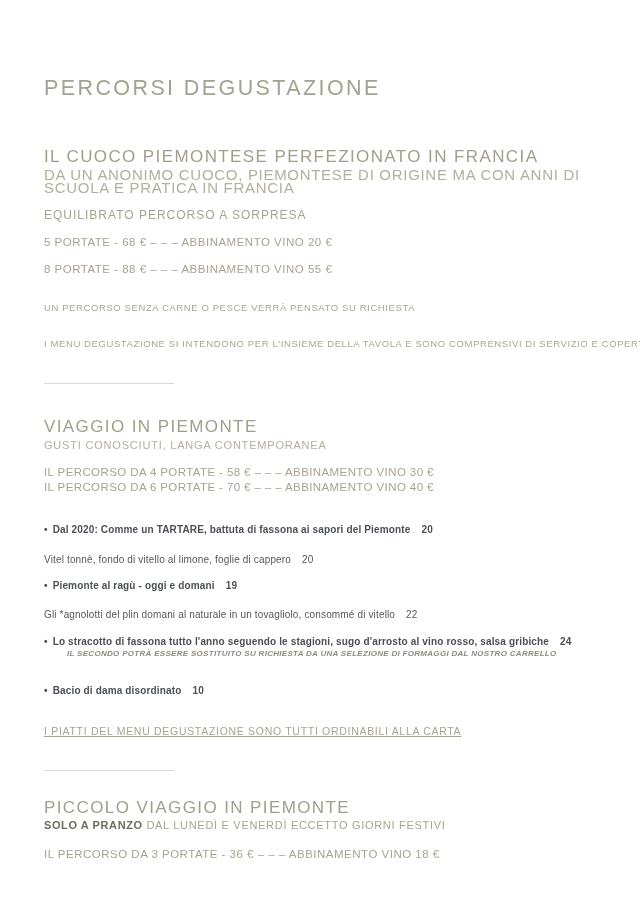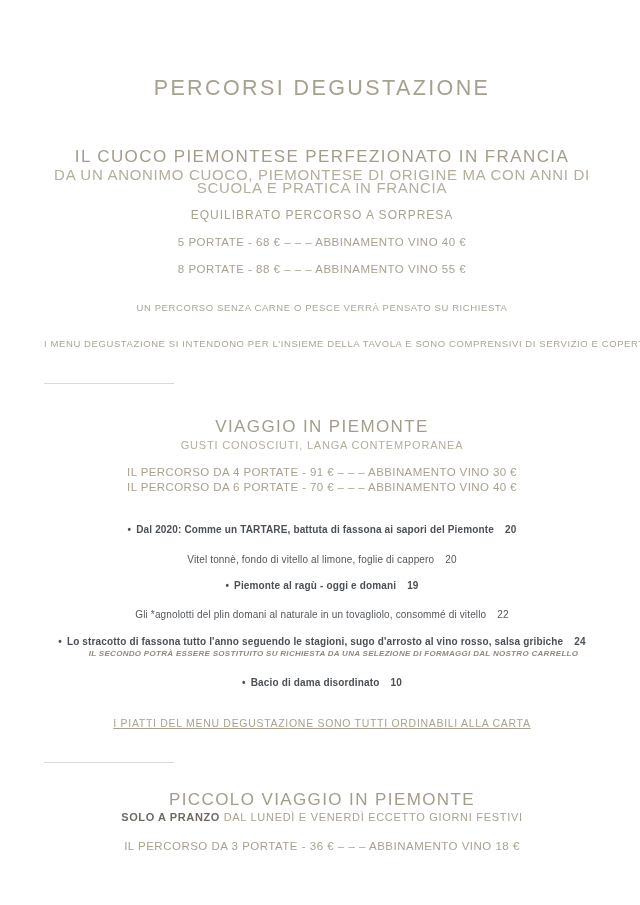--- a/index.html
+++ b/index.html
@@ -3,21 +3,21 @@
 <meta charset="utf-8">
 <style>
   * { margin: 0; padding: 0; box-sizing: border-box; }
   html, body { background: #ffffff; }
   body {
     width: 640px; height: 905px;
     font-family: "Liberation Sans", sans-serif;
     color: #a6a08f;
     overflow: hidden;
   }
-  .page { padding: 75px 40px 0 44px; text-align: center; }
+  .page { padding: 75px 40px 0 44px; }
 
   .page-title {
     font-size: 21.5px; font-weight: 300; letter-spacing: 2.4px;
     color: #a6a08f; line-height: 26px;
   }
 
   .section-heading {
     font-size: 17px; font-weight: 300; letter-spacing: 1.4px;
     color: #a39d8b; line-height: 22px;
   }
@@ -65,21 +65,21 @@
     color: #53575d; white-space: nowrap;
   }
   .dish.bold { font-weight: 700; color: #4b5056; }
   .dish .bullet { margin-right: 5px; }
   .dish .price { margin-left: 11px; }
   .dish-1 { margin-top: 28px; }
   .dish-2 { margin-top: 16px; }
   .dish-3 { margin-top: 12px; }
   .dish-4 { margin-top: 15px; }
   .dish-5 { margin-top: 13px; }
-  .dish-6 { margin-top: 17px; }
+  .dish-6 { margin-top: 25px; }
   .dish-note {
     font-size: 8px; letter-spacing: 0.3px; line-height: 10px;
     color: #8f8a7c; font-weight: 700; margin-left: 23px; white-space: nowrap; font-style: italic;
   }
 
   .carta-link {
     display: inline-block; margin-top: 27px;
     font-size: 10.5px; letter-spacing: 0.7px; line-height: 13px;
     color: #a8a290; text-decoration: underline; cursor: pointer;
     white-space: nowrap;
@@ -99,34 +99,34 @@
 <body>
 
 <div class="page">
 
   <h1 class="page-title">PERCORSI DEGUSTAZIONE</h1>
 
   <section class="sec-cuoco">
     <h2 class="section-heading">IL CUOCO PIEMONTESE PERFEZIONATO IN FRANCIA</h2>
     <div class="section-subtitle">DA UN ANONIMO CUOCO, PIEMONTESE DI ORIGINE MA CON ANNI DI SCUOLA E PRATICA IN FRANCIA</div>
     <div class="tagline">EQUILIBRATO PERCORSO A SORPRESA</div>
-    <div class="price-line">5 PORTATE - 68 € – – – ABBINAMENTO VINO 40 €</div>
+    <div class="price-line">5 PORTATE - 68 € – – – ABBINAMENTO VINO 20 €</div>
     <div class="price-line">8 PORTATE - 88 € – – – ABBINAMENTO VINO 55 €</div>
     <div class="note note-no-meat">UN PERCORSO SENZA CARNE O PESCE VERRÀ PENSATO SU RICHIESTA</div>
     <div class="note note-service">I MENU DEGUSTAZIONE SI INTENDONO PER L'INSIEME DELLA TAVOLA E SONO COMPRENSIVI DI SERVIZIO E COPERTO</div>
   </section>
 
   <hr class="divider">
 
   <section class="sec-viaggio">
     <h2 class="section-heading">VIAGGIO IN PIEMONTE</h2>
     <div class="section-subtitle larger">GUSTI CONOSCIUTI, LANGA CONTEMPORANEA</div>
 
     <div class="price-lines-tight">
-      <div class="price-line-tight">IL PERCORSO DA 4 PORTATE - 91 € – – – ABBINAMENTO VINO 30 €</div>
+      <div class="price-line-tight">IL PERCORSO DA 4 PORTATE - 58 € – – – ABBINAMENTO VINO 30 €</div>
       <div class="price-line-tight">IL PERCORSO DA 6 PORTATE - 70 € – – – ABBINAMENTO VINO 40 €</div>
     </div>
 
     <div class="dish bold dish-1">
       <span class="bullet">•</span><span>Dal 2020: Comme un TARTARE, battuta di fassona ai sapori del Piemonte</span><span class="price">20</span>
     </div>
 
     <div class="dish dish-2">
       <span>Vitel tonnè, fondo di vitello al limone, foglie di cappero</span><span class="price">20</span>
     </div>

